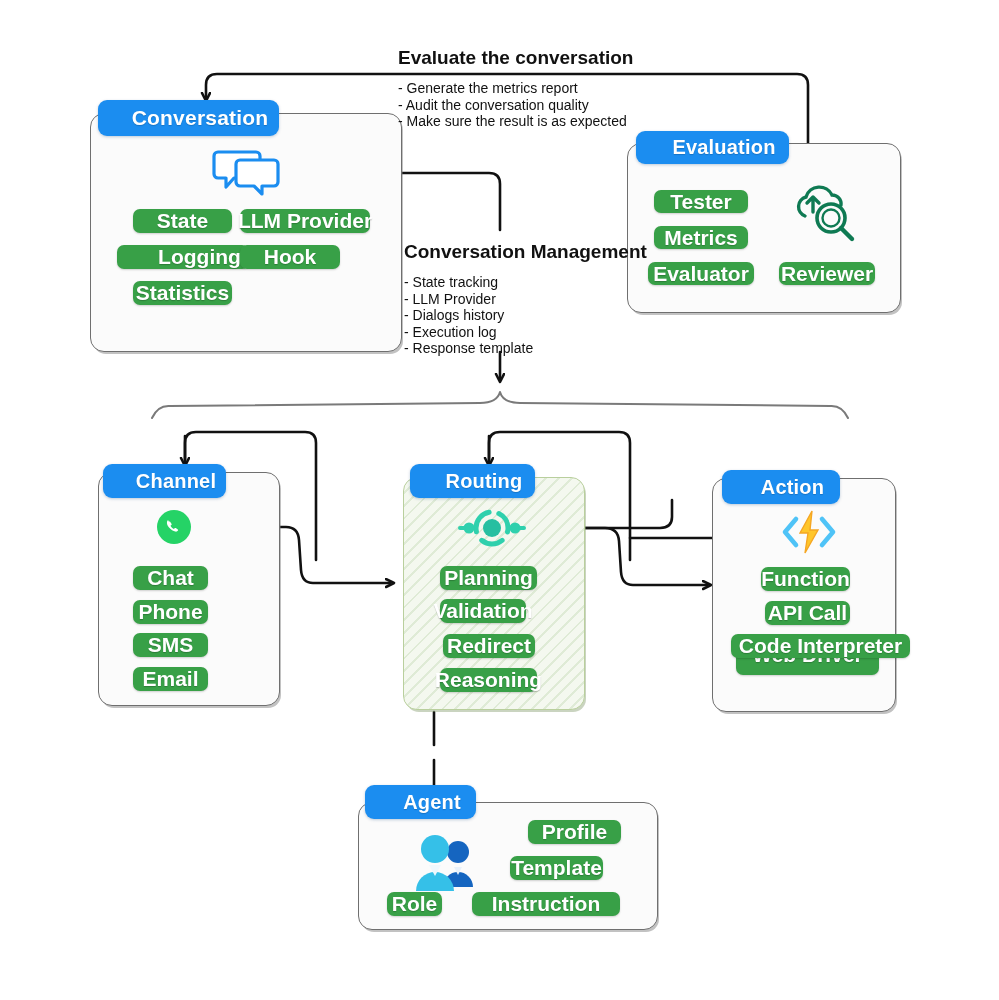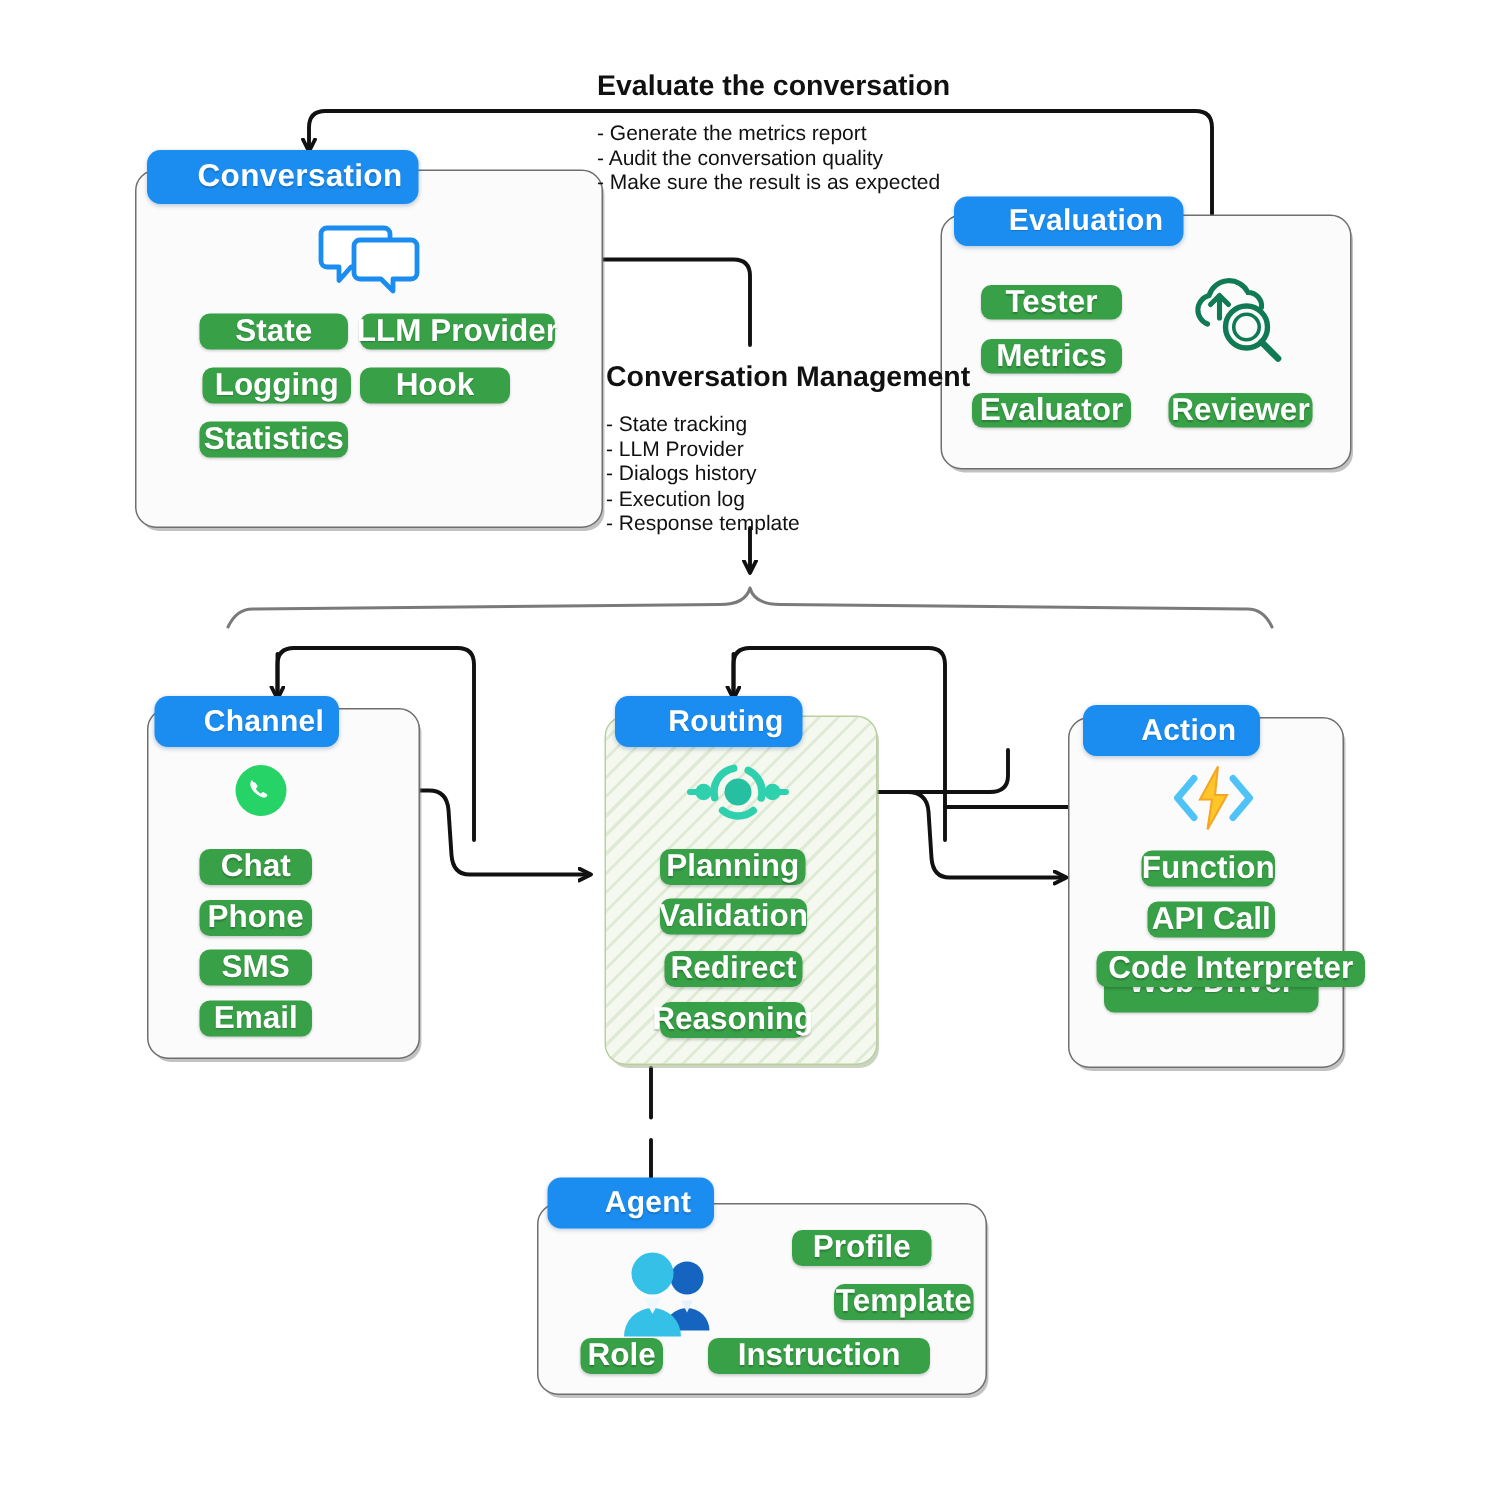--- a/index.html
+++ b/index.html
@@ -90,21 +90,21 @@
 
   <span class="icon" style="left:212px;top:148px;width:70px;height:48px;">
     <svg viewBox="0 0 70 48" width="70" height="48">
       <path d="M6,4 H44 a4,4 0 0 1 4,4 V26 a4,4 0 0 1 -4,4 H22 l-8,9 V30 H6 a4,4 0 0 1 -4,-4 V8 a4,4 0 0 1 4,-4 Z" fill="#ffffff" stroke="#1b8df0" stroke-width="3.2" stroke-linejoin="round"></path>
       <path d="M28,12 H62 a4,4 0 0 1 4,4 V34 a4,4 0 0 1 -4,4 H50 V46 l-8,-8 H28 a4,4 0 0 1 -4,-4 V16 a4,4 0 0 1 4,-4 Z" fill="#ffffff" stroke="#1b8df0" stroke-width="3.2" stroke-linejoin="round"></path>
     </svg>
   </span>
 
   <div class="pill" style="left:133px;top:209px;width:99px;height:24px;">State</div>
   <div class="pill" style="left:240px;top:209px;width:130px;height:24px;">LLM Provider</div>
-  <div class="pill" style="left:135px;top:245px;width:99px;height:24px;">Logging</div>
+  <div class="pill" style="left:117px;top:245px;width:99px;height:24px;padding-left:33px;">Logging</div>
   <div class="pill" style="left:240px;top:245px;width:100px;height:24px;">Hook</div>
   <div class="pill" style="left:133px;top:281px;width:99px;height:24px;">Statistics</div>
 
   <div class="card" style="left:627px;top:143px;width:272px;height:168px;"></div>
   <div class="hdr" style="left:636px;top:131px;width:130px;height:33px;font-size:20px;">Evaluation</div>
 
   <span class="icon" style="left:791px;top:182px;width:70px;height:62px;">
     <svg viewBox="0 0 70 62" width="70" height="62">
       <path d="M14,34 a10,10 0 0 1 1,-19 a14,14 0 0 1 26,-2 a9,9 0 0 1 9,10" fill="none" stroke="#0f7a53" stroke-width="3.4" stroke-linecap="round"></path>
       <path d="M22,30 V15 M22,15 l-6,6 M22,15 l6,6" fill="none" stroke="#0f7a53" stroke-width="3.4" stroke-linecap="round" stroke-linejoin="round"></path>
@@ -145,21 +145,21 @@
     <svg viewBox="0 0 72 46" width="72" height="46">
       <path d="M20,23 a16,16 0 0 1 32,0 a16,16 0 0 1 -32,0" fill="none" stroke="#2fd0ad" stroke-width="5" stroke-dasharray="22 10" stroke-linecap="round"></path>
       <circle cx="36" cy="23" r="9" fill="#27bfa1"></circle>
       <circle cx="13" cy="23" r="5.5" fill="#2fd0ad"></circle>
       <circle cx="59" cy="23" r="5.5" fill="#2fd0ad"></circle>
       <path d="M4,23 H8 M64,23 H68" stroke="#2fd0ad" stroke-width="4" stroke-linecap="round"></path>
     </svg>
   </span>
 
   <div class="pill" style="left:440px;top:566px;width:97px;height:24px;">Planning</div>
-  <div class="pill" style="left:440px;top:599px;width:98px;height:24px;">Validation</div>
+  <div class="pill" style="left:440px;top:599px;width:86px;height:24px;">Validation</div>
   <div class="pill" style="left:443px;top:634px;width:92px;height:24px;">Redirect</div>
   <div class="pill" style="left:440px;top:668px;width:97px;height:24px;">Reasoning</div>
 
   <div class="card" style="left:712px;top:478px;width:182px;height:232px;"></div>
   <div class="hdr" style="left:722px;top:470px;width:95px;height:34px;font-size:20px;">Action</div>
 
   <span class="icon" style="left:781px;top:508px;width:56px;height:48px;">
     <svg viewBox="0 0 56 48" width="56" height="48">
       <path d="M15,11 L4,24 L15,37" fill="none" stroke="#4fc3f7" stroke-width="4.6" stroke-linecap="round" stroke-linejoin="round"></path>
       <path d="M41,11 L52,24 L41,37" fill="none" stroke="#4fc3f7" stroke-width="4.6" stroke-linecap="round" stroke-linejoin="round"></path>
@@ -180,21 +180,21 @@
       <circle cx="48" cy="25" r="11" fill="#1565c0"></circle>
       <path d="M33,60 a15,15 0 0 1 30,0 Z" fill="#1565c0"></path>
       <path d="M44,40 l4,8 l4,-8 Z" fill="#e8f1fb"></path>
       <circle cx="25" cy="22" r="14" fill="#35c0e8"></circle>
       <path d="M6,64 a19,19 0 0 1 38,0 Z" fill="#35c0e8"></path>
       <path d="M19,38 l6,11 l6,-11 Z" fill="#eef8fd"></path>
     </svg>
   </span>
 
   <div class="pill" style="left:528px;top:820px;width:93px;height:24px;">Profile</div>
-  <div class="pill" style="left:556px;top:856px;width:93px;height:24px;">Template</div>
+  <div class="pill" style="left:510px;top:856px;width:93px;height:24px;">Template</div>
   <div class="pill" style="left:387px;top:892px;width:55px;height:24px;">Role</div>
   <div class="pill" style="left:472px;top:892px;width:148px;height:24px;">Instruction</div>
 
   <div class="note" style="left:398px;top:47px;">
     <div class="t">Evaluate the conversation</div>
     <div class="l">- Generate the metrics report</div>
     <div class="l">- Audit the conversation quality</div>
     <div class="l">- Make sure the result is as expected</div>
   </div>
 

